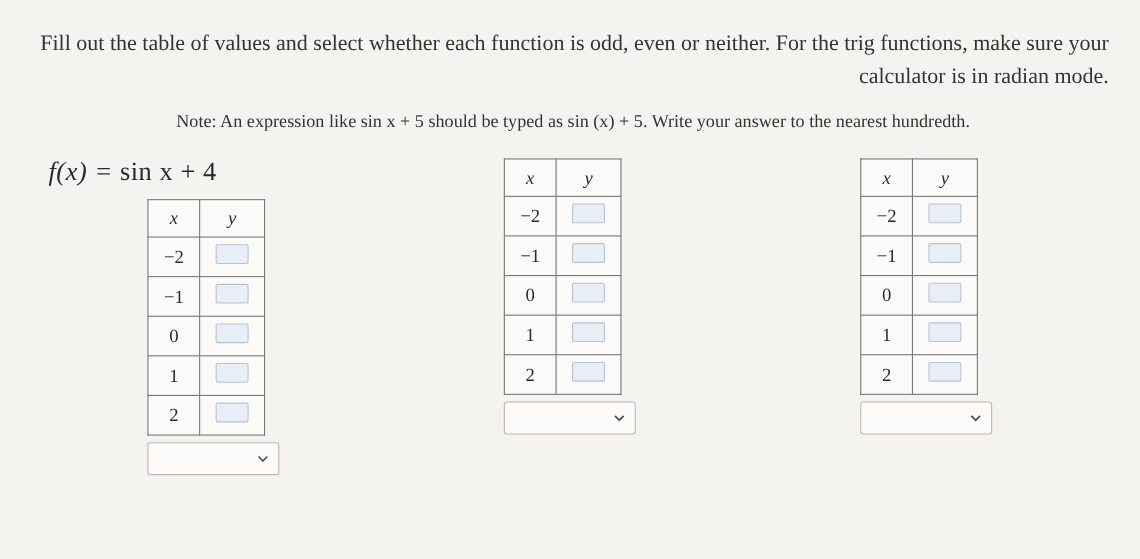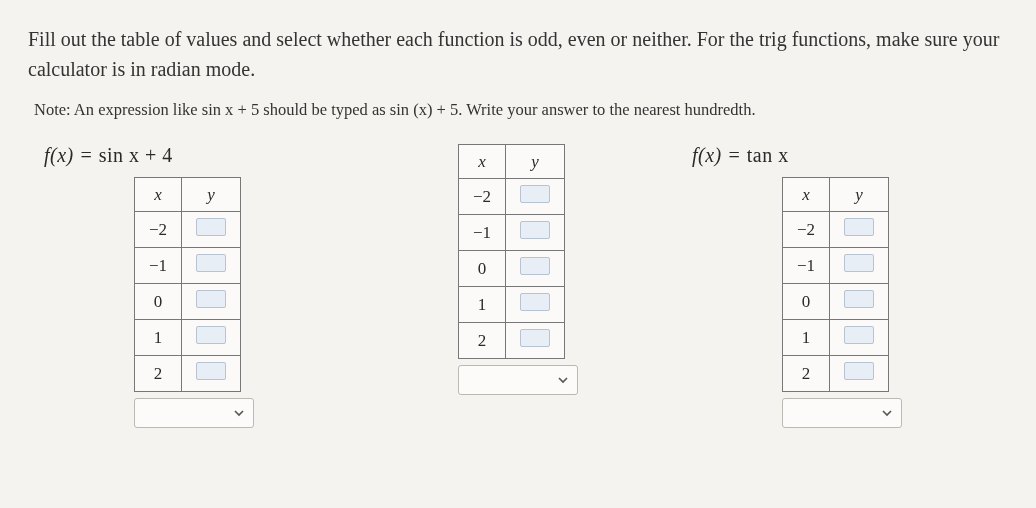--- a/index.html
+++ b/index.html
@@ -9,40 +9,42 @@
       color: #2a2a2a;
       padding: 24px 28px;
       width: 1036px;
       height: 508px;
     }
     .intro {
       font-size: 20px;
       line-height: 1.5;
       margin-bottom: 16px;
       color: #333;
+      text-align: right;
     }
     .note {
       font-size: 16.5px;
       margin: 12px 0 24px 6px;
       color: #333;
+      text-align: center;
     }
     .row {
       display: flex;
       justify-content: space-between;
       gap: 24px;
       padding: 0 16px;
     }
     .col {
       display: flex;
       flex-direction: column;
       align-items: flex-start;
       flex: 1;
     }
     .fn {
-      font-size: 20px;
+      font-size: 24px;
       font-style: italic;
       font-family: Georgia, serif;
       margin-bottom: 10px;
       font-weight: 500;
       letter-spacing: 0.5px;
     }
     .fn .roman { font-style: normal; }
     .tbl-wrap { align-self: center; }
     table {
       border-collapse: collapse;
@@ -172,23 +174,20 @@
       <span class="chev">
         <svg viewBox="0 0 12 12">
               <path d="M2 4 L6 8 L10 4" fill="none" stroke="#555" stroke-width="1.6"></path>
             </svg>
       </span>
     </div>
     </div>
   </div>
 
   <div class="col">
-    <div class="fn">
-      <span>f(x) = </span><span class="roman">tan x</span>
-    </div>
     <div class="tbl-wrap">
     <table>
       <tbody>
             <tr>
         <th>x</th>
         <th>y</th>
       </tr>
       <tr>
               <td>−2</td>
               <td><span class="y-cell"></span></td>

